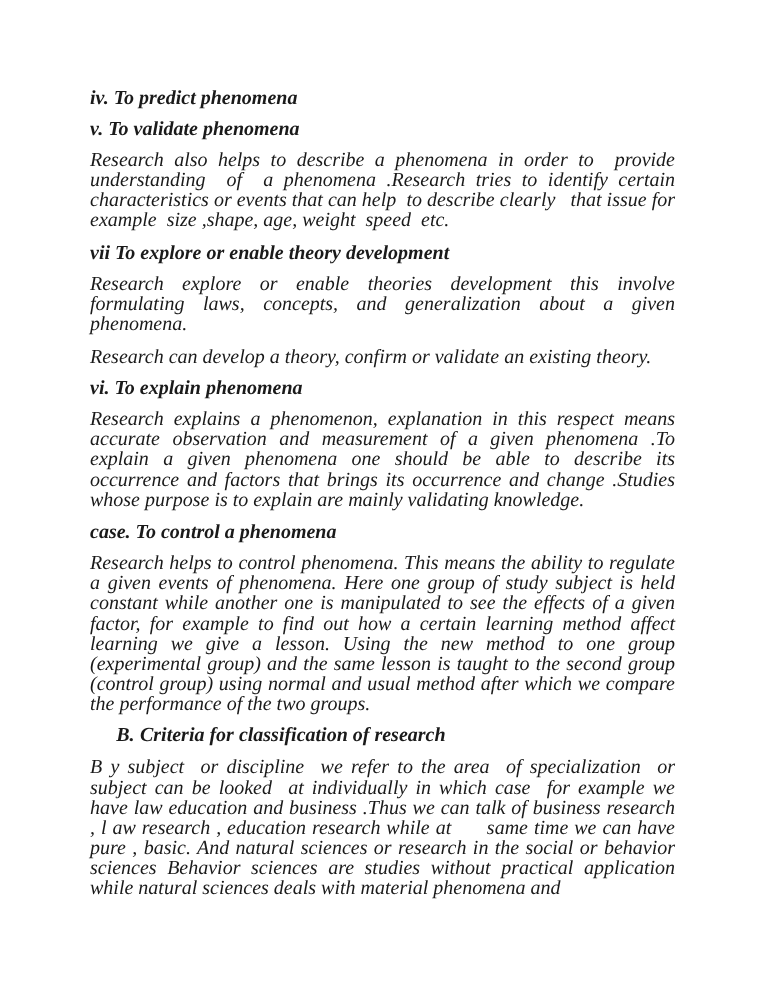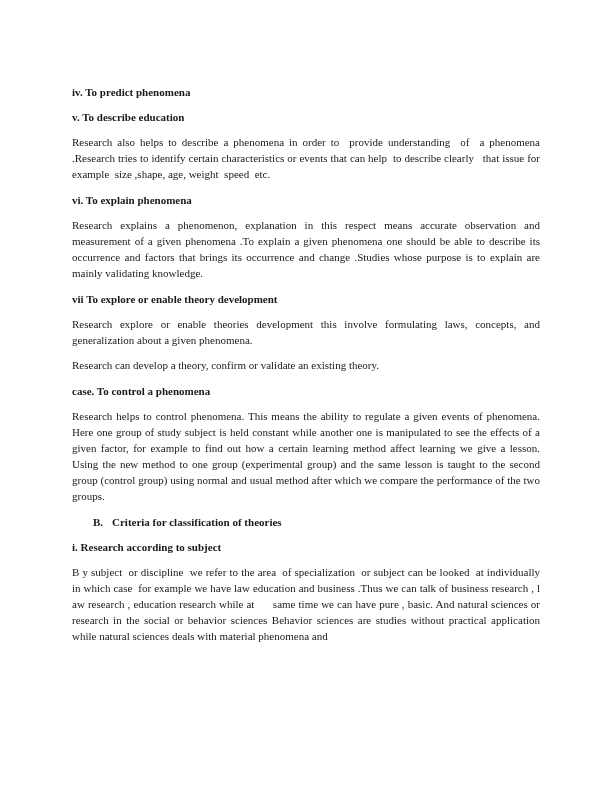--- a/index.html
+++ b/index.html
@@ -9,25 +9,26 @@
     }
     body {
       width: 612px;
       height: 792px;
       overflow: hidden;
       position: relative;
     }
     .page {
       position: absolute;
       left: 72px;
-      top: 84px;
+      top: 71px;
       width: 468px;
       font-family: "Liberation Serif", serif;
-      font-size: 11px;
+      font-size: 16px;
       color: #1a1a1a;
+      font-style: italic;
     }
     .heading {
       font-weight: bold;
       line-height: 16px;
       margin: 0 0 9px 0;
     }
     .heading.indented {
       padding-left: 21px;
     }
     .heading .hletter {
@@ -44,44 +45,43 @@
 </head>
 <body>
 
 <div class="page">
 
   <div>
     <div class="heading">iv. To predict phenomena</div>
   </div>
 
   <div>
-    <div class="heading">v. To describe education</div>
+    <div class="heading">v. To validate phenomena</div>
     <p class="para">Research also helps to describe a phenomena in order to  provide understanding  of  a phenomena .Research tries to identify certain characteristics or events that can help  to describe clearly   that issue for example  size ,shape, age, weight  speed  etc.</p>
-  </div>
-
-  <div>
-    <div class="heading">vi. To explain phenomena</div>
-    <p class="para">Research explains a phenomenon, explanation in this respect means accurate observation and measurement of a given phenomena .To explain a given phenomena one should be able to describe its occurrence and factors that brings its occurrence and change .Studies whose purpose is to explain are mainly validating knowledge.</p>
   </div>
 
   <div>
     <div class="heading">vii To explore or enable theory development</div>
     <p class="para">Research explore or enable theories development this involve formulating laws, concepts, and generalization about a given phenomena.</p>
     <p class="para">Research can develop a theory, confirm or validate an existing theory.</p>
   </div>
 
   <div>
+    <div class="heading">vi. To explain phenomena</div>
+    <p class="para">Research explains a phenomenon, explanation in this respect means accurate observation and measurement of a given phenomena .To explain a given phenomena one should be able to describe its occurrence and factors that brings its occurrence and change .Studies whose purpose is to explain are mainly validating knowledge.</p>
+  </div>
+
+  <div>
     <div class="heading">case. To control a phenomena</div>
     <p class="para">Research helps to control phenomena. This means the ability to regulate a given events of phenomena. Here one group of study subject is held constant while another one is manipulated to see the effects of a given factor, for example to find out how a certain learning method affect learning we give a lesson. Using the new method to one group (experimental group) and the same lesson is taught to the second group (control group) using normal and usual method after which we compare the performance of the two groups.</p>
   </div>
 
   <div>
     <div class="heading indented">
-      <span class="hletter">B.</span><span>Criteria for classification of theories</span>
+      <span class="hletter">B.</span><span>Criteria for classification of research</span>
     </div>
   </div>
 
   <div>
-    <div class="heading">i. Research according to subject</div>
     <p class="para">B y subject  or discipline  we refer to the area  of specialization  or subject can be looked  at individually in which case  for example we have law education and business .Thus we can talk of business research , l aw research , education research while at      same time we can have pure , basic. And natural sciences or research in the social or behavior sciences Behavior sciences are studies without practical application while natural sciences deals with material phenomena and</p>
   </div>
 
 </div>
 
 </body></html>

